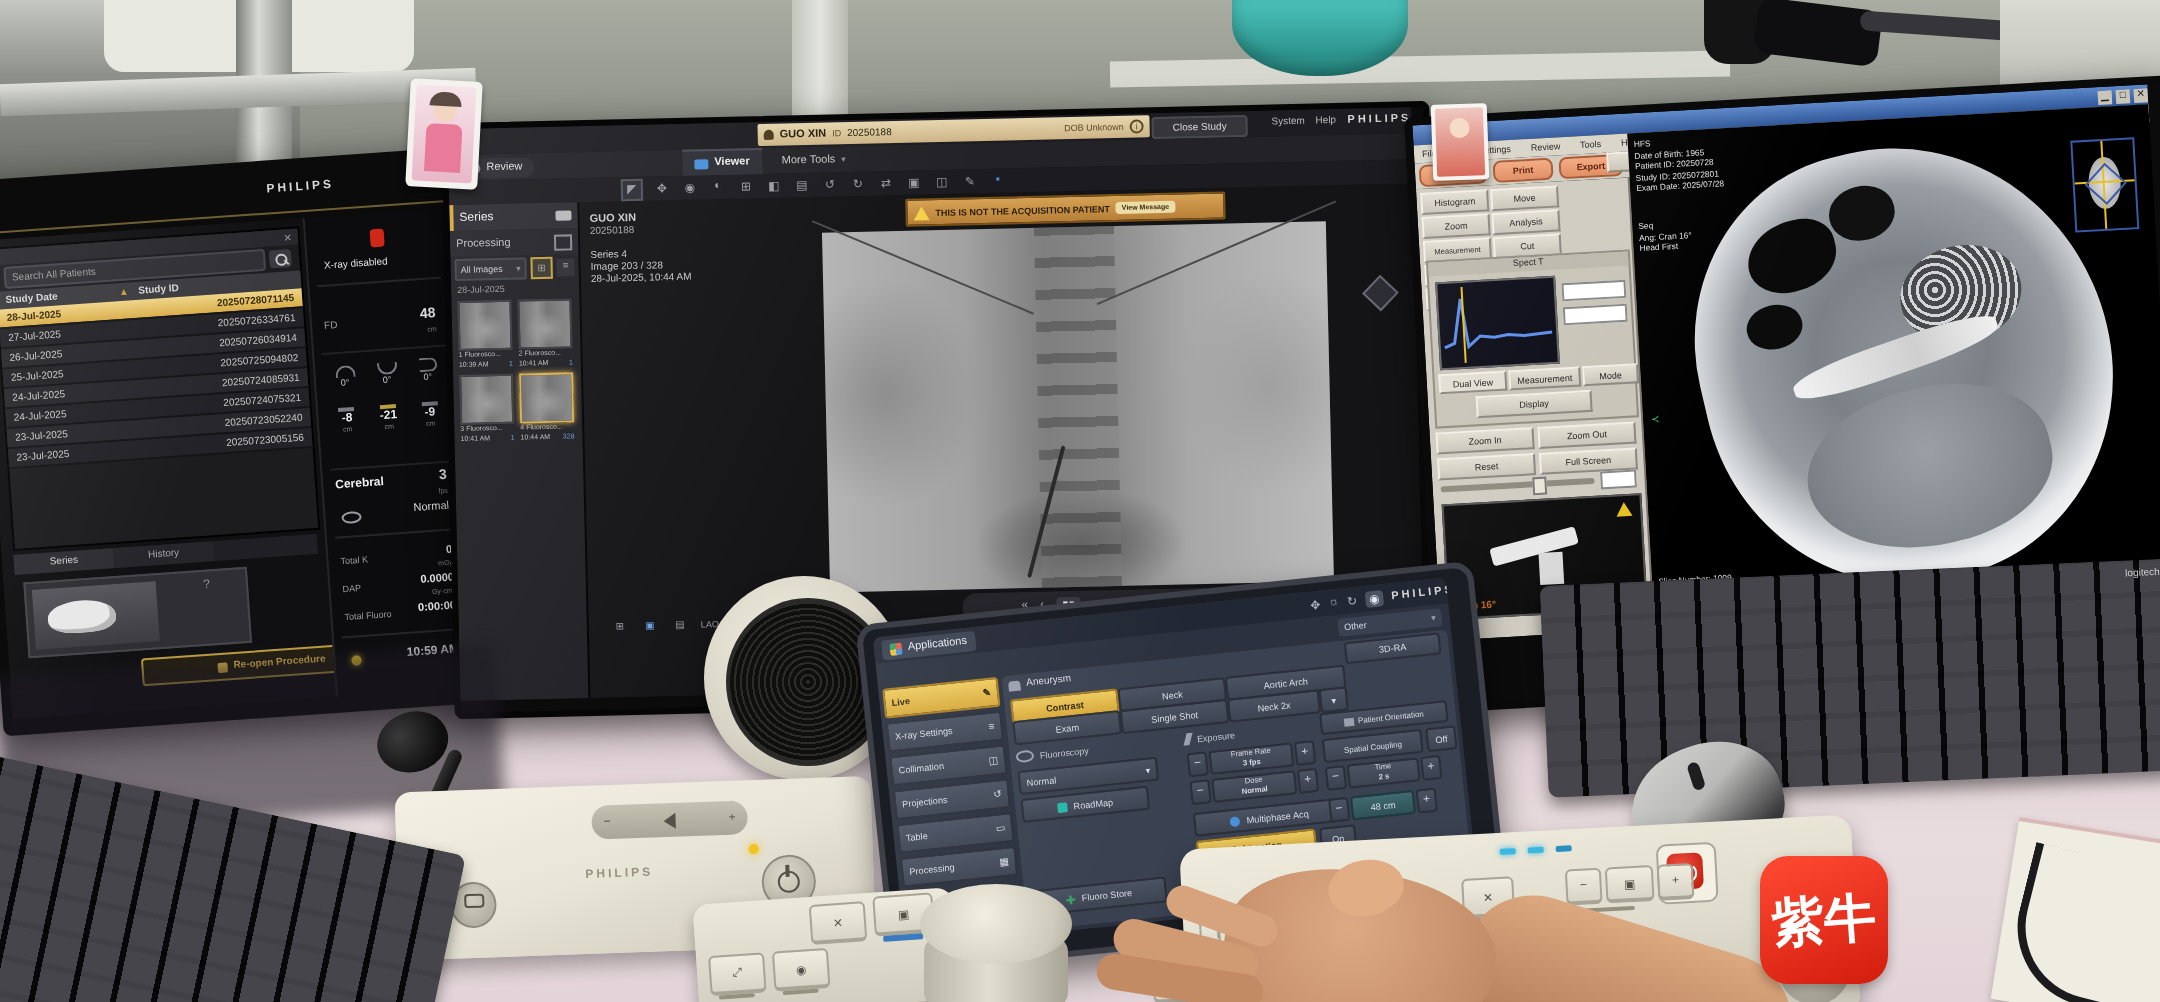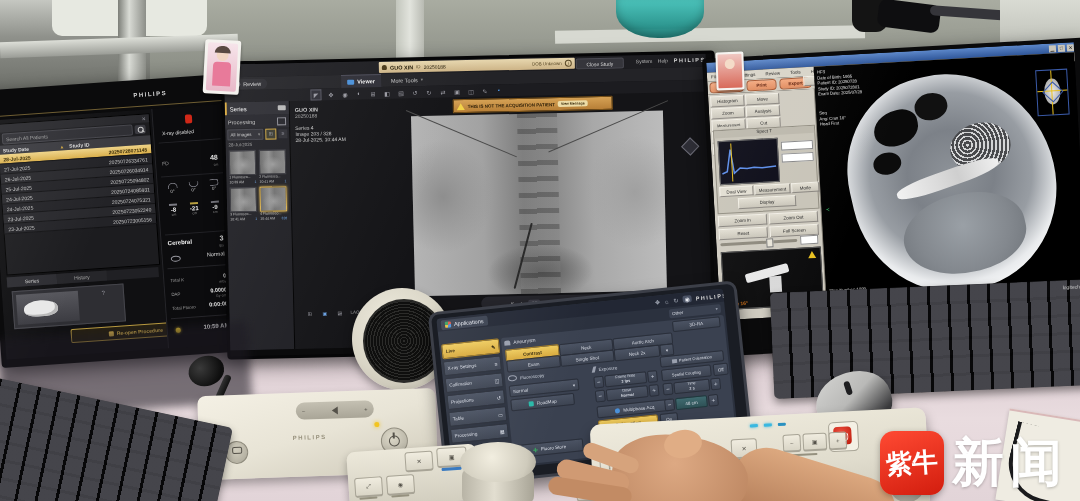--- a/index.html
+++ b/index.html
@@ -725,16 +725,15 @@
   <div class="abs" style="left:612px;top:436px;width:136px;height:80px;background:radial-gradient(circle at 45% 35%,#dda983,#bb8560);border-radius:46%;transform:rotate(8deg);"></div>
   <div class="abs" style="left:556px;top:466px;width:74px;height:20px;background:#d09a73;border-radius:10px;transform:rotate(14deg);"></div>
   <div class="abs" style="left:548px;top:482px;width:84px;height:18px;background:#c28b64;border-radius:9px;transform:rotate(9deg);"></div>
   <div class="abs" style="left:582px;top:450px;width:58px;height:16px;background:#d6a37c;border-radius:8px;transform:rotate(20deg);"></div>
   <div class="abs" style="left:664px;top:430px;width:38px;height:28px;background:#e0ad85;border-radius:50%;transform:rotate(-10deg);"></div>
 
   <div class="abs" style="left:880px;top:428px;display:flex;align-items:center;gap:8px;">
     <div style="width:64px;height:64px;border-radius:14px;background:linear-gradient(160deg,#ff4a33,#d21d0e);box-shadow:0 2px 6px rgba(0,0,0,.3);display:flex;align-items:center;justify-content:center;">
       <span class="b" style="font-family:'DejaVu Serif',serif;font-size:26px;color:#fff;transform:rotate(-4deg);">紫牛</span>
     </div>
-    <span class="b" style="font-family:'DejaVu Serif',serif;font-size:52px;color:#fff;letter-spacing:6px;text-shadow:0 1px 3px rgba(0,0,0,.25);">新闻</span>
   </div>
 
 </div>
 
 </body></html>

